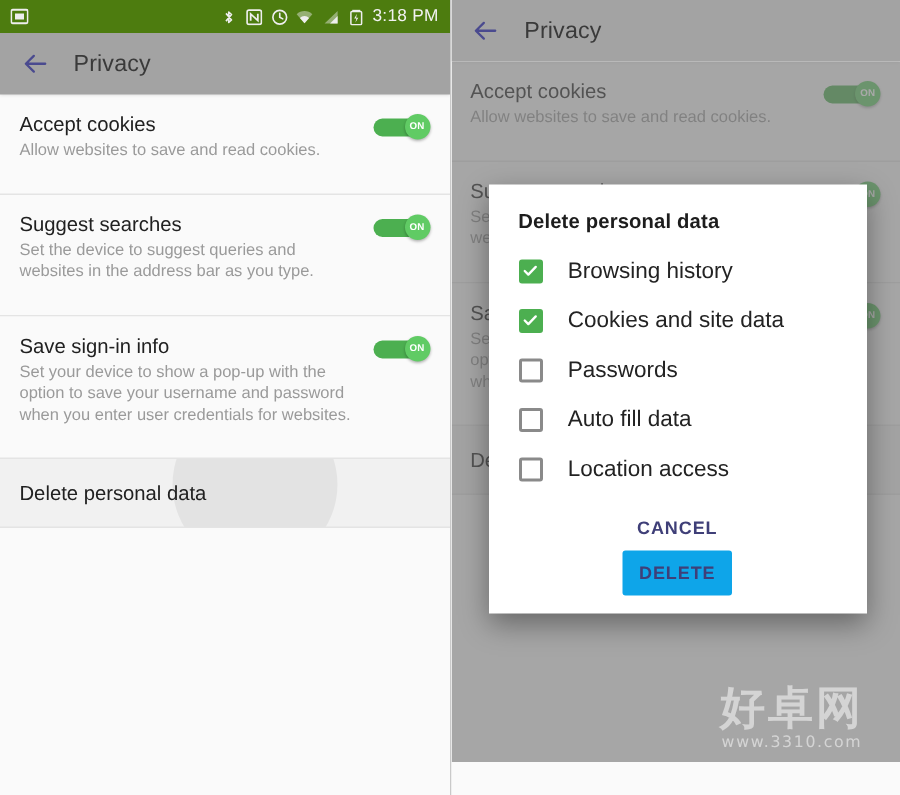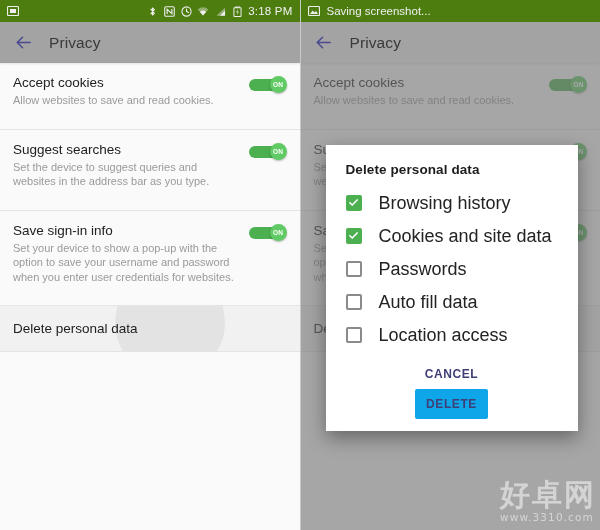--- a/index.html
+++ b/index.html
@@ -238,21 +238,21 @@
   .cb.off {
     border: 2px solid #8a8a8a;
     background: #ffffff;
   }
   .cb.on {
     background: #4caf50;
     border: 2px solid #4caf50;
   }
   .cb.on svg { display: block; }
   .cb-label {
-    font-size: 18px;
+    font-size: 15px;
     color: #232323;
     margin-left: 17px;
     line-height: 16px;
   }
   .dialog-actions {
     display: flex;
     justify-content: flex-end;
     align-items: center;
     padding: 8px 10px 6px 10px;
     gap: 0;
@@ -268,23 +268,24 @@
     border: none;
     cursor: pointer;
     font-family: "Liberation Sans", sans-serif;
     border-radius: 2px;
   }
   .dlg-btn.pressed { background: #0ea5e9; }
 
   
   .watermark {
     position: absolute;
-    right: 4px;
+    right: 24px;
     bottom: 6px;
     z-index: 8;
+    text-align: center;
     pointer-events: none;
     color: rgba(255,255,255,.52);
   }
   .wm-cn {
     font-size: 30px;
     line-height: 32px;
     letter-spacing: 2px;
     font-family: "DejaVu Sans", sans-serif;
     font-weight: bold;
   }
@@ -407,32 +408,20 @@
         <div class="li-text">
           <div class="li-title">Delete personal data</div>
         </div>
       </div>
 
     </div>
   </div>
 
   <div class="panel panel-right">
 
-    <div class="statusbar">
-      <div class="sb-left">
-        <span class="sb-icon">
-          <svg viewBox="0 0 12 12" width="12" height="12">
-              <rect x="0.5" y="1.5" width="11" height="9" rx="1" fill="none" stroke="currentColor" stroke-width="1.2"></rect>
-              <path d="M2 9 L4.6 5.6 L6.4 7.6 L8 6 L10 9 Z" fill="currentColor"></path>
-            </svg>
-        </span>
-        <span class="sb-text">Saving screenshot...</span>
-      </div>
-      <div class="sb-right"></div>
-    </div>
 
     <div class="appbar">
       <span class="back-arrow">
         <svg viewBox="0 0 20 20" width="19" height="19">
             <path d="M17 10 H4 M9 4.5 L3.4 10 L9 15.5" fill="none" stroke="currentColor" stroke-width="1.6" stroke-linecap="round" stroke-linejoin="round"></path>
           </svg>
       </span>
       <span class="appbar-title">Privacy</span>
     </div>
 

